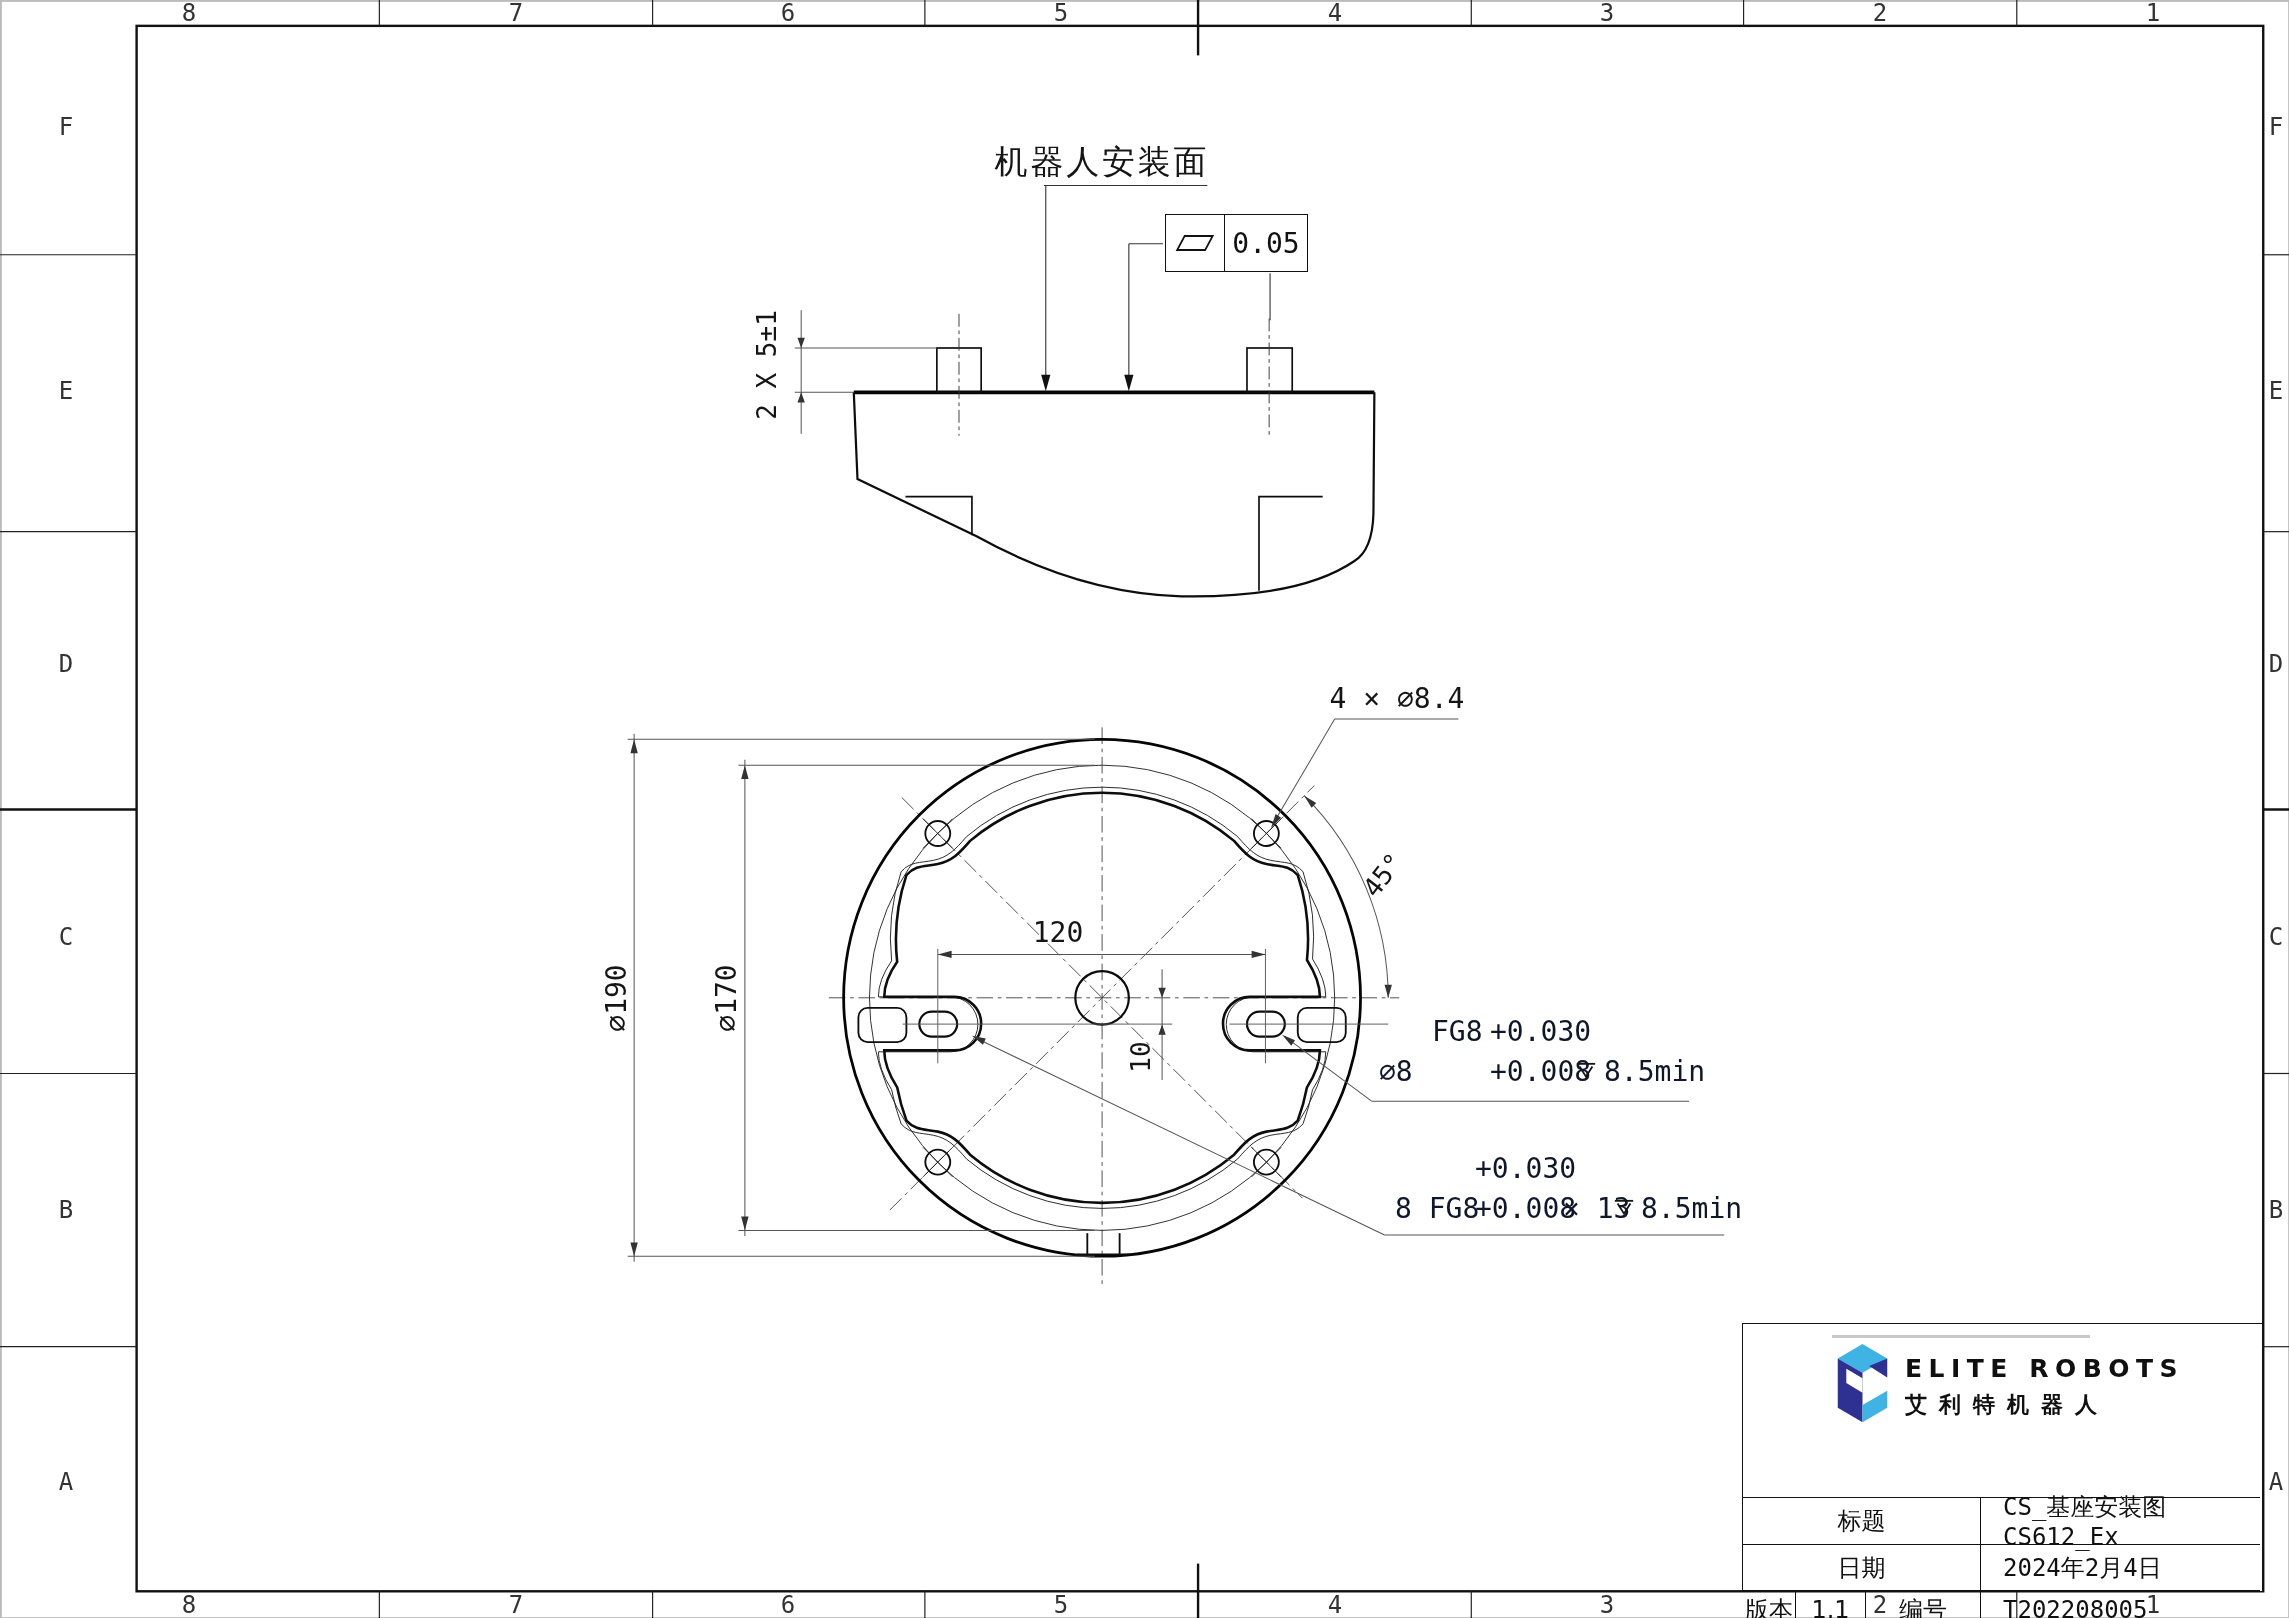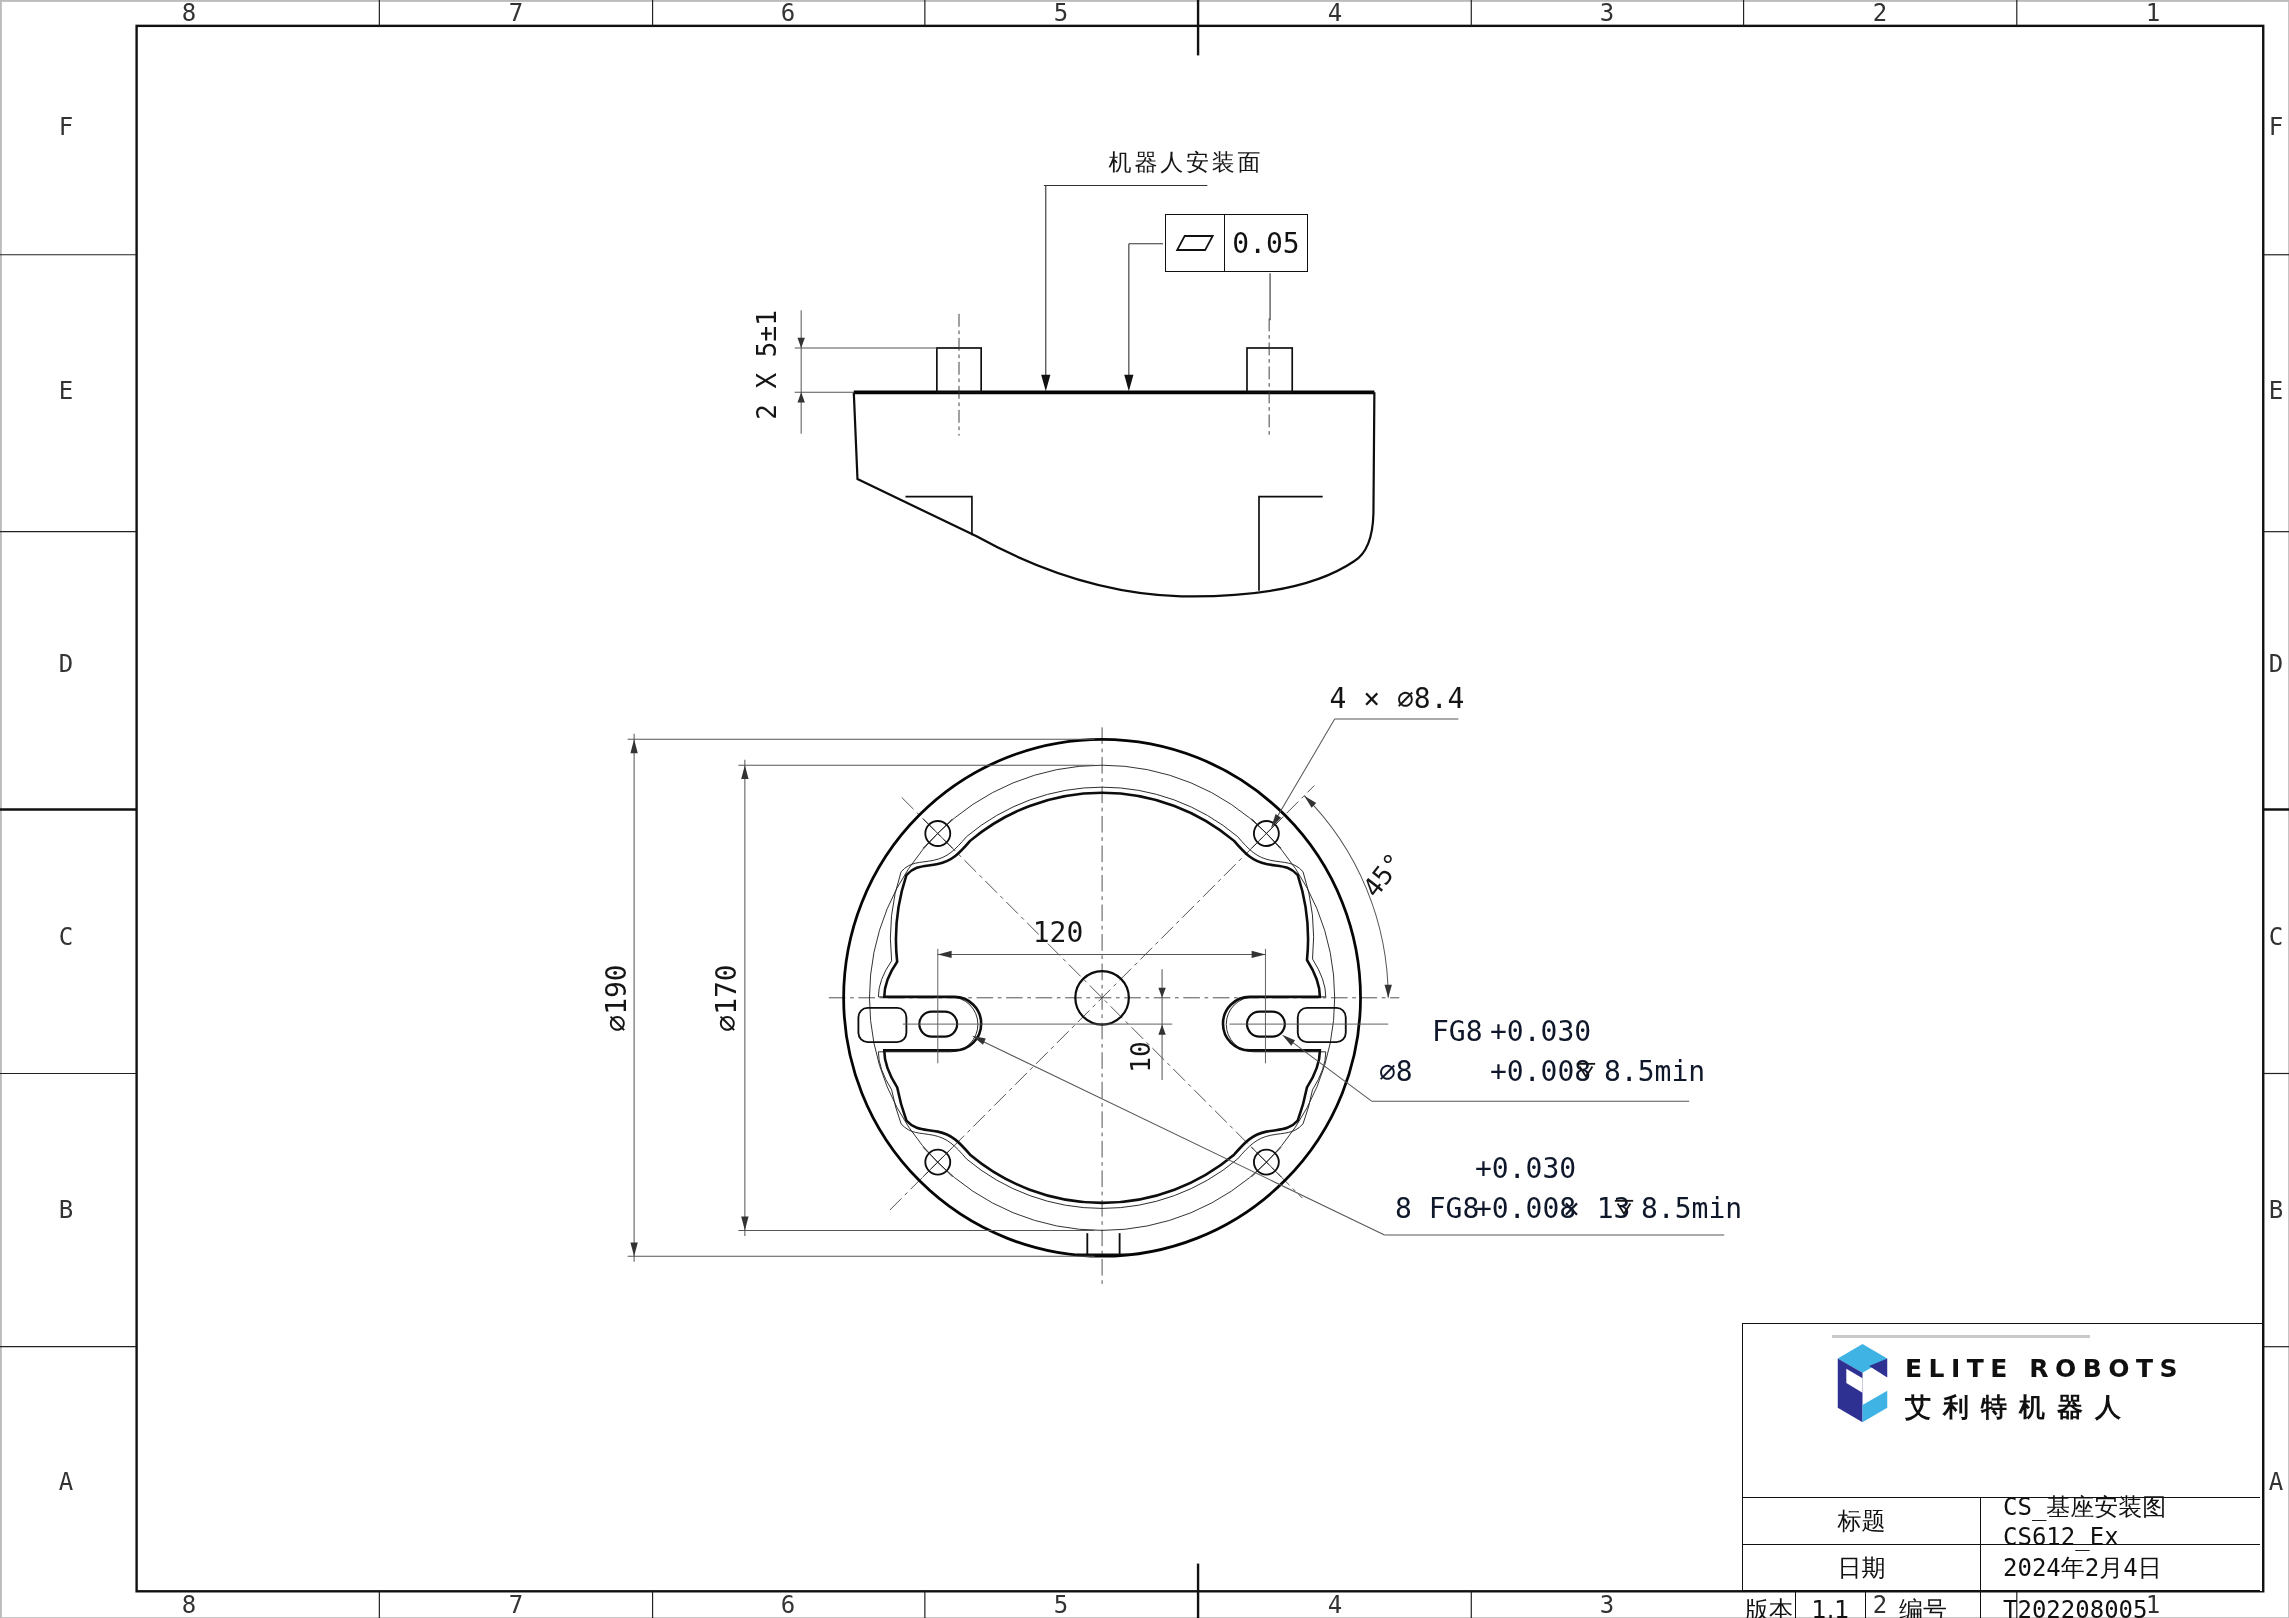--- a/index.html
+++ b/index.html
@@ -26,21 +26,21 @@
          border:1.8px solid #111; display:flex; background:#fff; }
   .fcf .sym { width:59px; border-right:1.8px solid #111; display:flex; align-items:center; justify-content:center; }
   .fcf .val { flex:1; display:flex; align-items:center; justify-content:center; font-size:28px; }
   .pgram { width:29.5px; height:15.7px; border:2.8px solid #111; transform:skewX(-28deg); }
   
   .tb { position:absolute; left:1742px; top:1323px; width:521px; height:269px;
         border:1.8px solid #111; background:#fff; font-family:"DejaVu Sans","Liberation Sans",sans-serif;padding-left:44px; }
   .tb .grayline { position:absolute; left:89px; top:11px; width:258px; height:2.8px; background:#c9c9c9; }
   .tb .logo { position:absolute; left:90px; top:16.6px; }
   .tb .brand-en { position:absolute; left:162px; top:30px; font-size:25px; font-weight:bold; letter-spacing:6.5px; color:#101010; }
-  .tb .brand-cn { position:absolute; left:162px; top:66px; font-size:26px; font-weight:bold; letter-spacing:12px; color:#101010; }
+  .tb .brand-cn { position:absolute; left:162px; top:66px; font-size:22px; font-weight:bold; letter-spacing:12px; color:#101010; }
   .tb .row { position:absolute; left:0; width:517px; border-top:1.8px solid #111; display:flex;margin-top:40px; }
   .tb .cell { display:flex; align-items:center; font-size:24px; }
   .tb .lab { justify-content:center; }
   .tb .valc { border-left:1.8px solid #111; padding-left:22px; font-family:"DejaVu Sans Mono","DejaVu Sans",monospace; }
   .depthsym { position:absolute; }
 </style>
 </head>
 <body>
 
 <div class="sheet">
@@ -236,21 +236,21 @@
   <span class="zone" style="left:66px;top:937px">C</span>
   <span class="zone" style="left:66px;top:1210px">B</span>
   <span class="zone" style="left:66px;top:1482px">A</span>
   <span class="zone" style="left:2276px;top:127px">F</span>
   <span class="zone" style="left:2276px;top:391px">E</span>
   <span class="zone" style="left:2276px;top:664px">D</span>
   <span class="zone" style="left:2276px;top:937px">C</span>
   <span class="zone" style="left:2276px;top:1210px">B</span>
   <span class="zone" style="left:2276px;top:1482px">A</span>
 
-  <div class="ct cjk" style="left:1186px;top:162px;font-size:23px;letter-spacing:2.8px">机器人安装面</div>
+  <div class="ct cjk" style="left:1102px;top:162px;font-size:33px;letter-spacing:2.8px">机器人安装面</div>
 
   <div class="fcf">
     <div class="sym">
         <div class="pgram"></div>
       </div>
     <div class="val">0.05</div>
   </div>
 
   <div class="ct rot90 dim28" style="left:767px;top:365px">2 X 5±1</div>
 

